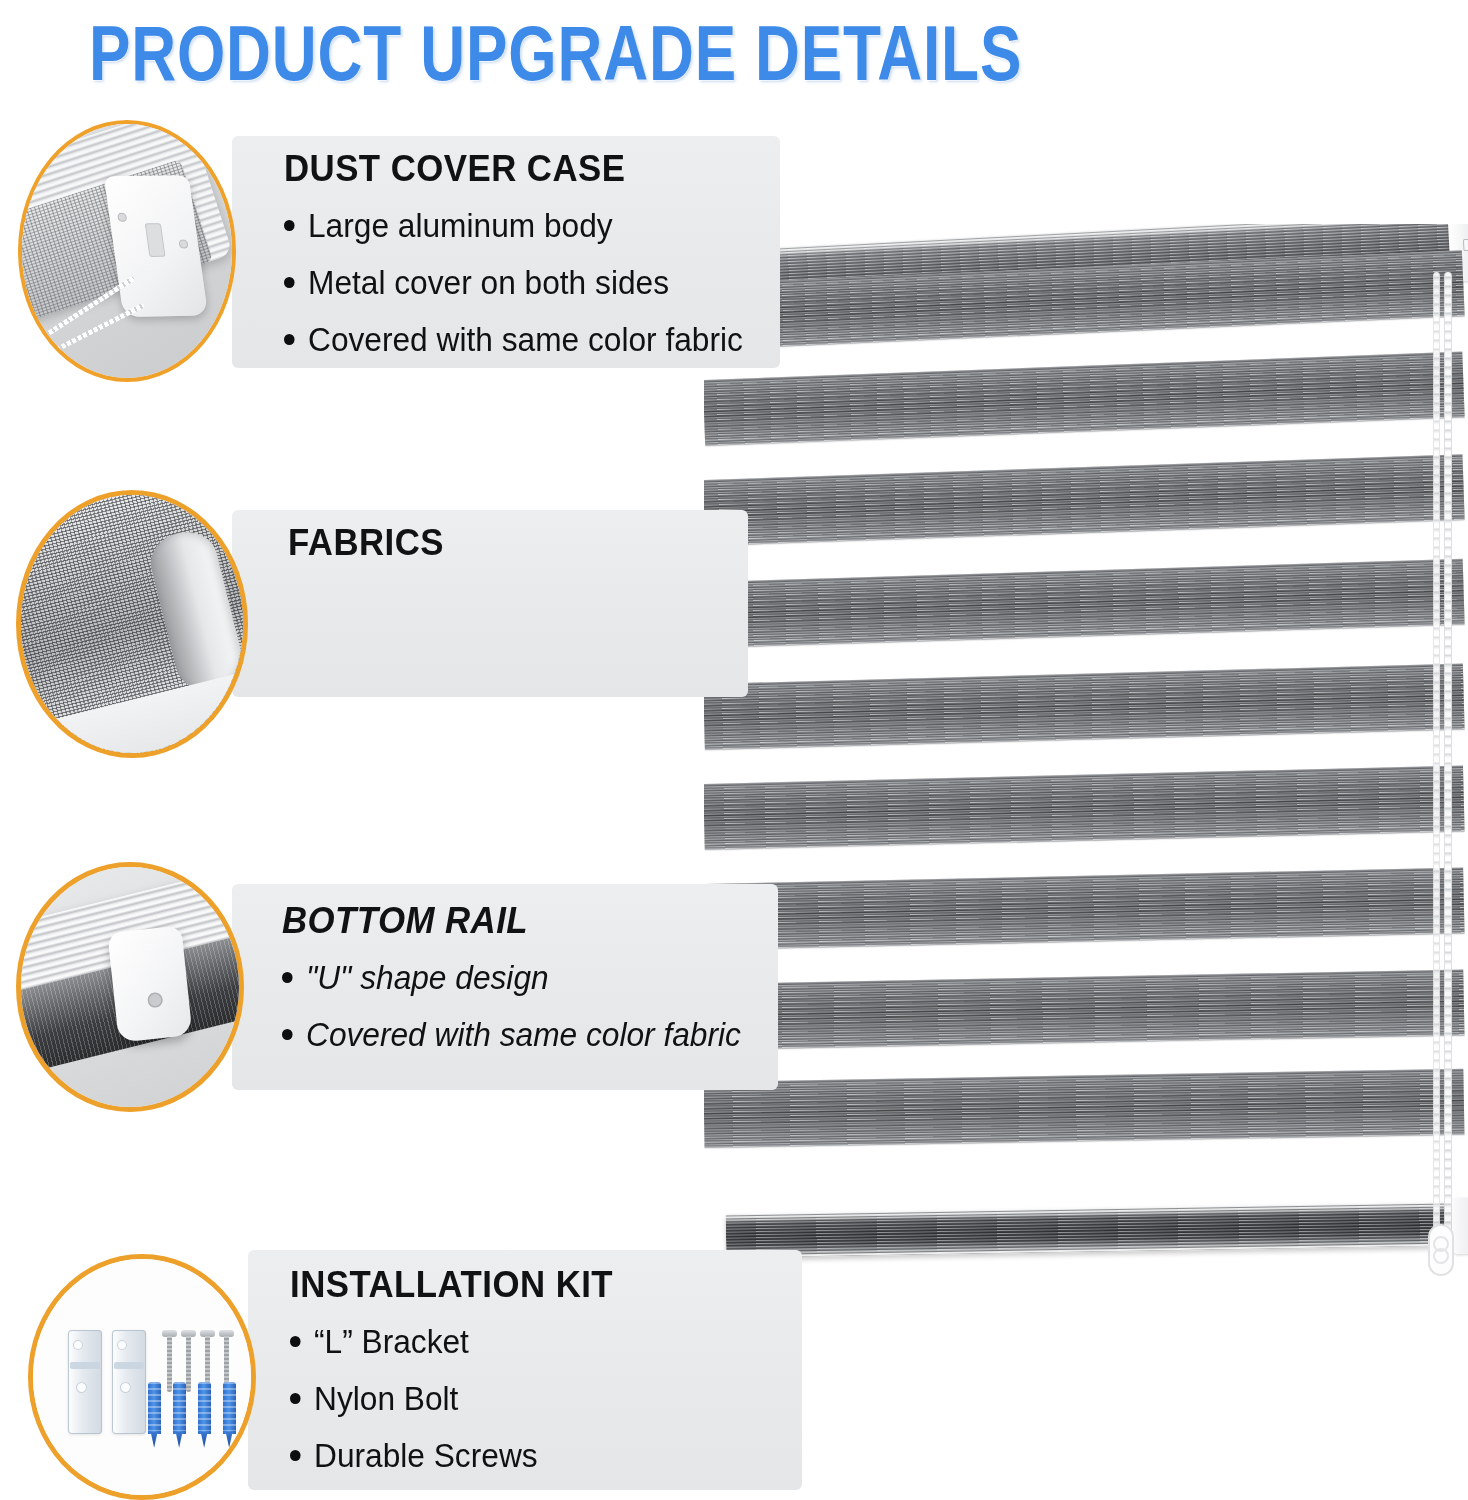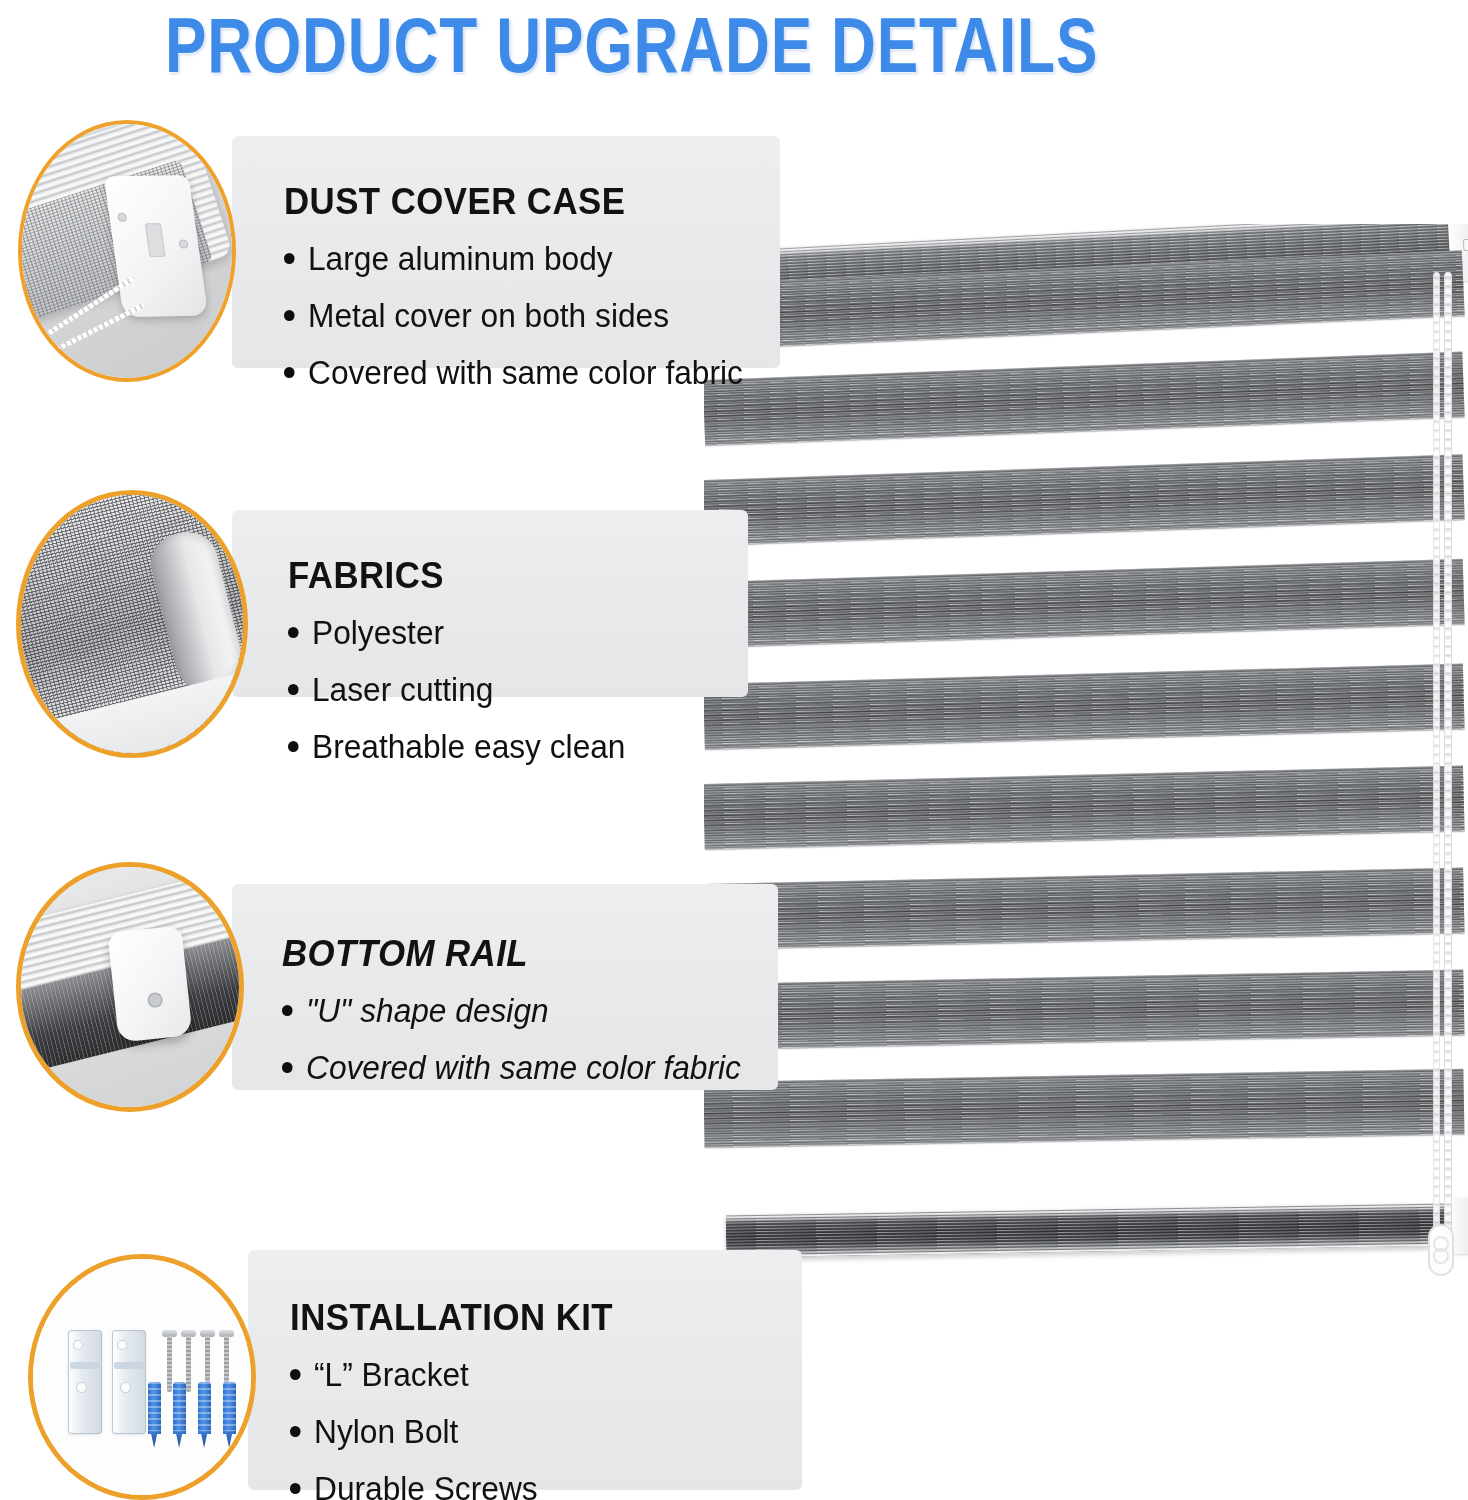--- a/index.html
+++ b/index.html
@@ -6,22 +6,22 @@
   html,body { width:1468px; height:1500px; }
   body {
     font-family:"Liberation Sans","DejaVu Sans",sans-serif;
     background:#ffffff;
     position:relative;
     overflow:hidden;
   }
 
   
   #title-bar{
-    position:absolute; left:0; top:4px; width:1264px; height:120px;
-    display:flex; align-items:flex-start; justify-content:center;
+    position:absolute; left:0; top:12px; width:1264px; height:120px;
+    display:flex; align-items:flex-start; justify-content:flex-start;
   }
   #title-text{
     font-family:"Liberation Sans","DejaVu Sans",sans-serif;
     font-weight:bold;
     font-size:74px;
     line-height:1;
     letter-spacing:1px;
     color:#3d8ae8;
     transform:scaleX(0.84) scaleY(1.06);
     transform-origin:center top;
@@ -148,21 +148,20 @@
   .feature{ position:absolute; }
 
   .panel{
     position:absolute;
     background:linear-gradient(to bottom,#eceef0 0%,#e7e9eb 55%,#e4e6e8 100%);
     border-radius:6px;
   }
   .panel-inner{
     position:absolute; left:0; top:0; width:100%; height:100%;
     padding:14px 18px 10px 0;
-    margin-top:33px;
   }
   .feat-heading{
     font-size:37px; font-weight:bold; color:#111214;
     letter-spacing:.5px; line-height:1.05;
     transform:scaleX(0.94); transform-origin:left center;
     white-space:nowrap;
   }
   .bullets{ list-style:none; margin-top:10px; }
   .bullets li{
     display:flex; align-items:flex-start;
@@ -413,34 +412,20 @@
       <div class="chain2"></div>
     </div>
   </div>
 </div>
 
 <div class="feature" style="left:0;top:488px;width:790px;height:270px;">
 
   <div class="panel" style="left:232px;top:22px;width:516px;height:187px;">
     <div class="panel-inner" style="padding-left:56px;">
       <div class="feat-heading">FABRICS</div>
-      <ul class="bullets">
-        <li>
-          <span class="dot"></span>
-          <span>Polyester</span>
-        </li>
-        <li>
-          <span class="dot"></span>
-          <span>Laser cutting</span>
-        </li>
-        <li>
-          <span class="dot"></span>
-          <span>Breathable  easy clean</span>
-        </li>
-      </ul>
     </div>
   </div>
 
   <div class="oval thin" style="left:16px;top:2px;width:232px;height:268px;">
     <div class="ph-fab">
       <div class="sheet"></div>
       <div class="roll"></div>
       <div class="plain"></div>
     </div>
   </div>

